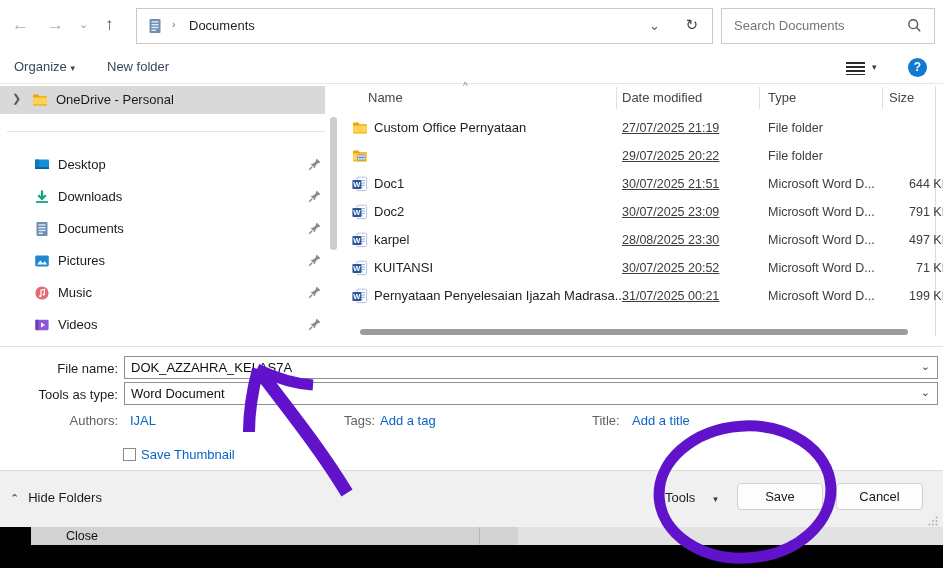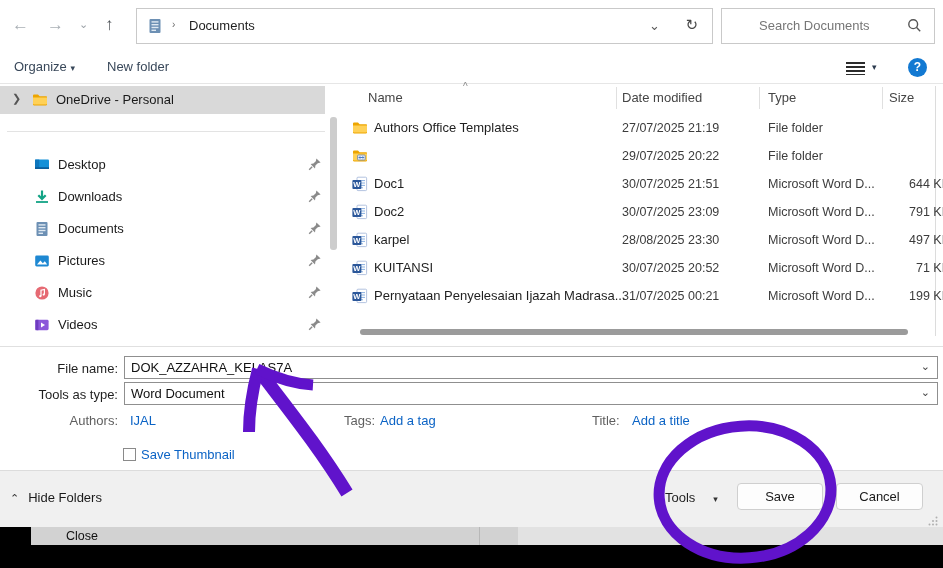--- a/index.html
+++ b/index.html
@@ -15,21 +15,21 @@
   .nav-chev { position:absolute; top:18px; font-size:11px; color:#9aa0a6; }
   .addrbar { position:absolute; left:136px; top:8px; width:577px; height:36px;
              border:1px solid #c9c9c9; background:#fff; }
   .addr-doc { position:absolute; left:10px; top:9px; width:16px; height:16px; }
   .addr-sep { position:absolute; left:35px; top:10px; font-size:10px; color:#6b6b6b; }
   .addr-txt { position:absolute; left:52px; top:9px; font-size:13px; color:#1f1f1f; }
   .addr-dd  { position:absolute; right:52px; top:9px; font-size:13px; color:#5a5a5a; }
   .addr-refresh { position:absolute; right:14px; top:7px; font-size:15px; color:#4a4a4a; }
   .searchbox { position:absolute; left:721px; top:8px; width:214px; height:36px;
                border:1px solid #c9c9c9; background:#fff; }
-  .search-txt { position:absolute; left:12px; top:9px; font-size:13px; color:#767676;margin-left:25px; }
+  .search-txt { position:absolute; left:12px; top:9px; font-size:13px; color:#767676; }
   .search-ic { position:absolute; right:12px; top:9px; }
 
   
   .cmdbar { position:absolute; left:0; top:52px; width:943px; height:32px; background:#fff;
             border-bottom:1px solid #e6e6e6; }
   .cmd-item { position:absolute; top:7px; font-size:13px; color:#39485a; }
   .caret { font-size:9px; color:#39485a; }
   .viewlines { position:absolute; left:846px; top:10px; width:19px; height:13px;
                background:repeating-linear-gradient(#2b2b2b 0 2px, transparent 2px 4px); }
   .view-caret { position:absolute; left:872px; top:10px; font-size:9px; color:#2b3a4e; }
@@ -54,21 +54,21 @@
   
   .list { position:absolute; left:345px; top:84px; width:598px; height:262px; background:#fff; }
   .col-hd { position:absolute; top:6px; font-size:13px; color:#454545; }
   .sort-caret { position:absolute; left:118px; top:-3px; font-size:10px; color:#8a8a8a; }
   .col-sep { position:absolute; top:3px; width:1px; height:22px; background:#e0e0e0; }
   .vtrack { position:absolute; left:590px; top:2px; width:1px; height:250px; background:#dcdcdc; }
   .frow { position:absolute; left:0; width:598px; height:28px; }
   .frow .fic { position:absolute; left:7px; top:6px; width:16px; height:16px; }
   .frow .fname { position:absolute; left:29px; top:6px; font-size:13px; color:#1f1f1f;
                  width:240px; white-space:nowrap; overflow:hidden; }
-  .frow .fdate { position:absolute; left:277px; top:7px; font-size:12.5px; color:#3c3c3c; white-space:nowrap; }
+  .frow .fdate { position:absolute; left:277px; top:7px; font-size:12.5px; color:#3c3c3c; white-space:nowrap;text-decoration:underline; }
   .frow .ftype { position:absolute; left:423px; top:7px; font-size:12.5px; color:#3c3c3c;
                  width:112px; white-space:nowrap; overflow:hidden; }
   .frow .fsize { position:absolute; left:515px; top:7px; width:90px; font-size:12.5px; color:#3c3c3c;
                  text-align:right; white-space:nowrap; }
   .hscroll { position:absolute; left:15px; top:245px; width:548px; height:6px;
              background:#9b9b9b; border-radius:3px; }
 
   
   .formarea { position:absolute; left:0; top:346px; width:943px; height:124px; background:#fff;
               border-top:1px solid #e0e0e0;padding-left:43px; }
@@ -251,21 +251,21 @@
       <span class="col-sep" style="left:271px"></span>
       <span class="col-sep" style="left:414px"></span>
       <span class="col-sep" style="left:537px"></span>
       <span class="vtrack"></span>
 
       <div class="frow" style="top:30px">
         <span class="fic"><svg width="16" height="16" viewBox="0 0 16 16">
               <path d="M1 3.4c0-.5.4-.9 1-.9h4l1.6 1.8H14c.6 0 1 .4 1 .9v7.4c0 .5-.4.9-1 .9H2c-.6 0-1-.4-1-.9z" fill="#eda500"></path>
               <path d="M1 5.6h14v6c0 .5-.4.9-1 .9H2c-.6 0-1-.4-1-.9z" fill="#ffd157"></path>
             </svg></span>
-        <span class="fname">Authors Office Templates</span>
+        <span class="fname">Custom Office Pernyataan</span>
         <span class="fdate">27/07/2025 21:19</span>
         <span class="ftype">File folder</span>
         <span class="fsize"></span>
       </div>
       <div class="frow" style="top:58px">
         <span class="fic"><svg width="16" height="16" viewBox="0 0 16 16">
               <path d="M1 3.4c0-.5.4-.9 1-.9h4l1.6 1.8H14c.6 0 1 .4 1 .9v7.4c0 .5-.4.9-1 .9H2c-.6 0-1-.4-1-.9z" fill="#eda500"></path>
               <path d="M1 5.6h14v6c0 .5-.4.9-1 .9H2c-.6 0-1-.4-1-.9z" fill="#ffd157"></path>
               <rect x="5.6" y="7" width="7.6" height="5" rx="0.8" fill="#eef3fa" stroke="#6b7f9e" stroke-width="0.8"></rect>
               <path d="M7 9.5h4.8M10.6 8.3l1.2 1.2-1.2 1.2M8.2 8.3 7 9.5l1.2 1.2" fill="none" stroke="#3a72c4" stroke-width="0.9"></path>

